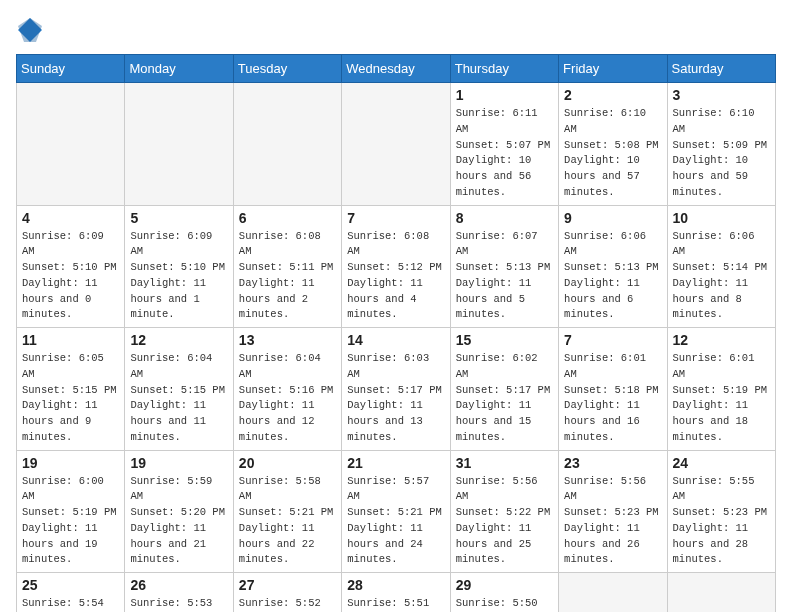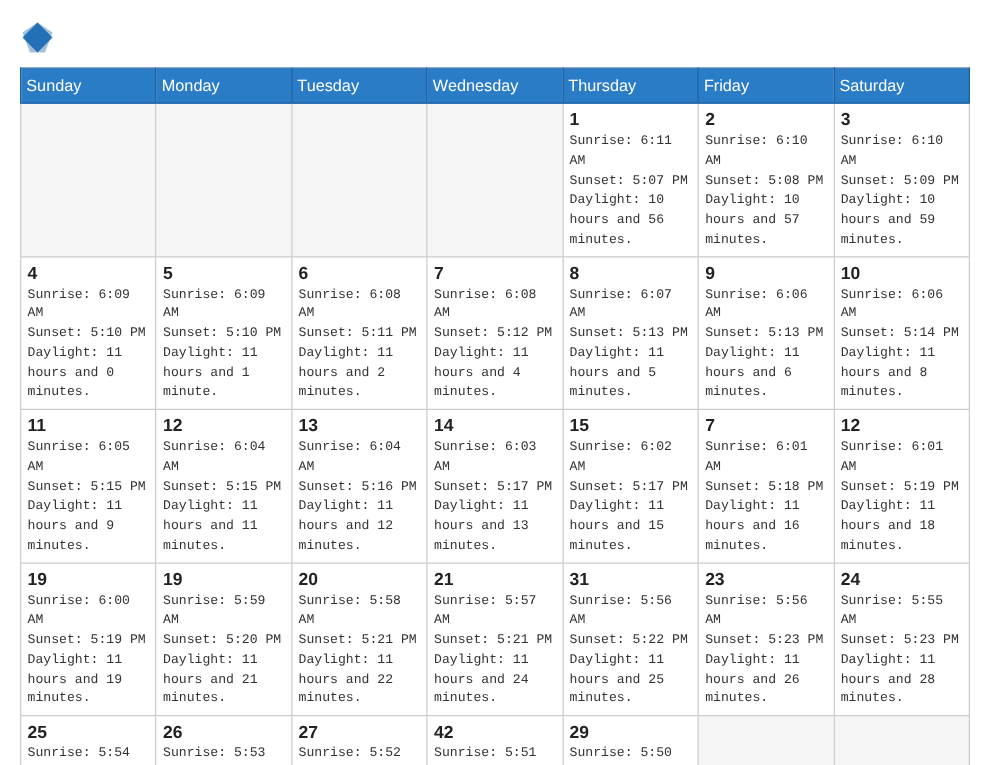--- a/index.html
+++ b/index.html
@@ -238,21 +238,21 @@
         </td>
         <td>
           <div class="day-num">26</div>
           <div class="day-info">Sunrise: 5:53 AM<br>Sunset: 5:24 PM<br>Daylight: 11 hours and 31 minutes.</div>
         </td>
         <td>
           <div class="day-num">27</div>
           <div class="day-info">Sunrise: 5:52 AM<br>Sunset: 5:25 PM<br>Daylight: 11 hours and 33 minutes.</div>
         </td>
         <td>
-          <div class="day-num">42</div>
+          <div class="day-num">28</div>
           <div class="day-info">Sunrise: 5:51 AM<br>Sunset: 5:26 PM<br>Daylight: 11 hours and 34 minutes.</div>
         </td>
         <td>
           <div class="day-num">29</div>
           <div class="day-info">Sunrise: 5:50 AM<br>Sunset: 5:26 PM<br>Daylight: 11 hours and 36 minutes.</div>
         </td>
         <td class="empty"></td>
         <td class="empty"></td>
       </tr>
     </tbody>

